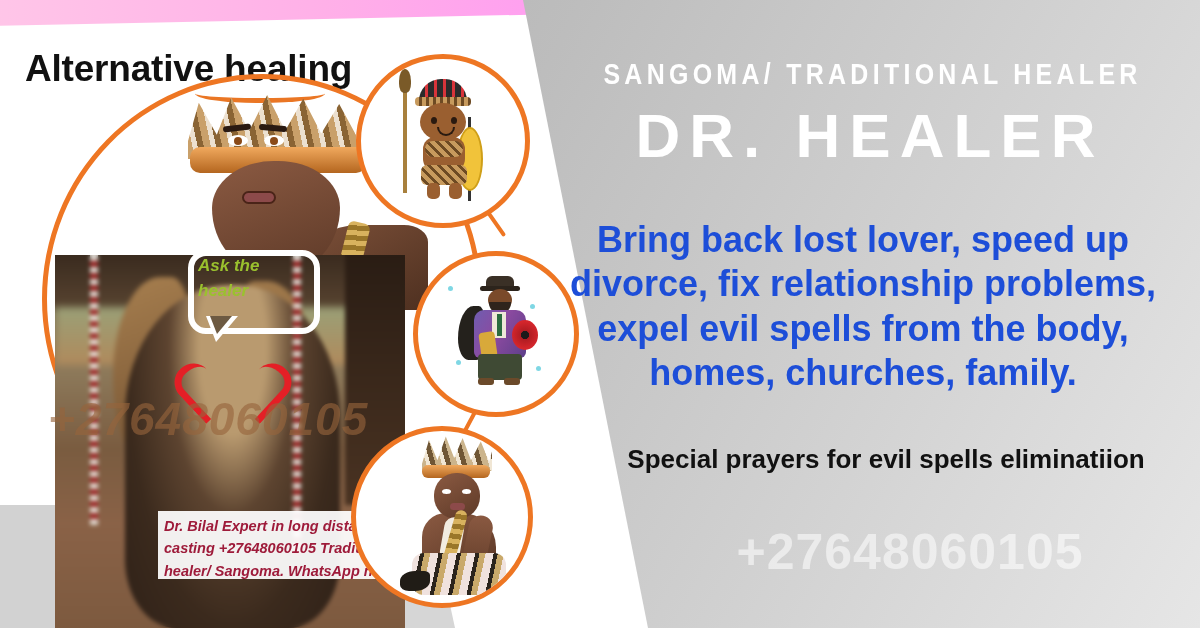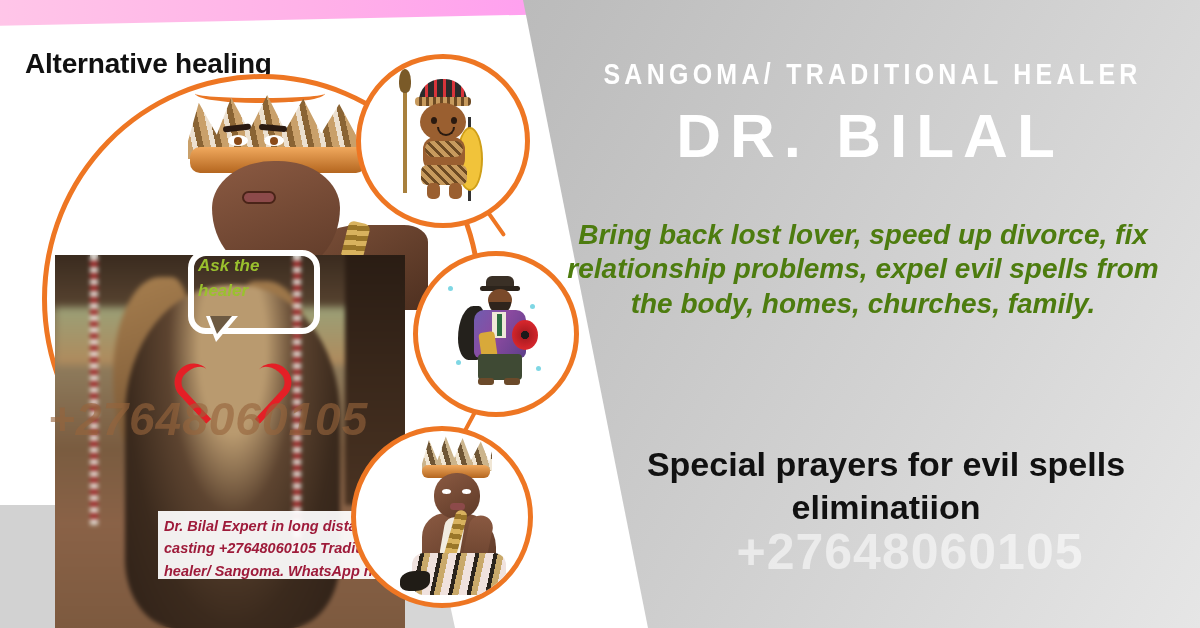--- a/index.html
+++ b/index.html
@@ -29,30 +29,30 @@
 
   
   .kicker{position:absolute;left:560px;top:58px;width:620px;text-align:center;
       color:#ffffff;font-weight:bold;font-size:29px;letter-spacing:5px;
       font-family:"Liberation Sans Narrow","Liberation Sans",sans-serif;
       transform:scaleX(.86);transform-origin:center;white-space:nowrap;}
   .bigname{position:absolute;left:560px;top:100px;width:620px;text-align:center;
       color:#ffffff;font-weight:bold;font-size:62px;letter-spacing:9px;
       white-space:nowrap;}
   .redpara{position:absolute;left:548px;top:218px;width:630px;text-align:center;
-      color:#4d7c0f;font-weight:bold;font-size:28px;line-height:1.23;font-style:italic;}
+      color:#1d4ed8;font-weight:bold;font-size:36px;line-height:1.23;}
   .blackpara{position:absolute;left:596px;top:443px;width:580px;text-align:center;
-      color:#111111;font-weight:bold;font-size:34px;line-height:1.25;}
+      color:#111111;font-weight:bold;font-size:26px;line-height:1.25;}
   .wm-right{position:absolute;left:640px;top:523px;width:540px;text-align:center;
       color:rgba(255,255,255,.55);font-weight:bold;font-size:50px;letter-spacing:1px;
       white-space:nowrap;}
 
   
   .alt-heading{position:absolute;left:25px;top:48px;color:#111;font-weight:bold;
-      font-size:28px;letter-spacing:-.2px;}
+      font-size:37px;letter-spacing:-.2px;}
   .alt-underline{position:absolute;left:195px;top:84px;width:130px;height:14px;
       border-bottom:5px solid #ea7624;border-radius:50%;}
 
   
   .big-arc{position:absolute;left:42px;top:74px;width:430px;height:440px;
       border:5px solid #ee7623;border-radius:50%;
       clip-path:polygon(0 0,100% 0,100% 46%,62% 46%,62% 100%,0 100%);}
 
   
   .photo{position:absolute;left:55px;top:255px;width:350px;height:373px;overflow:hidden;
@@ -355,18 +355,18 @@
       <div class="e r"></div>
       <div class="m"></div>
       <div class="wrap"></div>
       <div class="sash3"></div>
       <div class="skirt3"></div>
       <div class="tail"></div>
     </div>
   </div>
 
   <div class="kicker">SANGOMA/ TRADITIONAL HEALER</div>
-  <div class="bigname">DR.  BILAL</div>
+  <div class="bigname">DR.  HEALER</div>
   <div class="redpara">Bring back lost lover, speed up divorce, fix relationship problems, expel evil spells from the body, homes, churches, family.</div>
   <div class="blackpara">Special prayers for  evil spells eliminatiion</div>
   <div class="wm-right">+27648060105</div>
 
 </div>
 
 </body></html>

